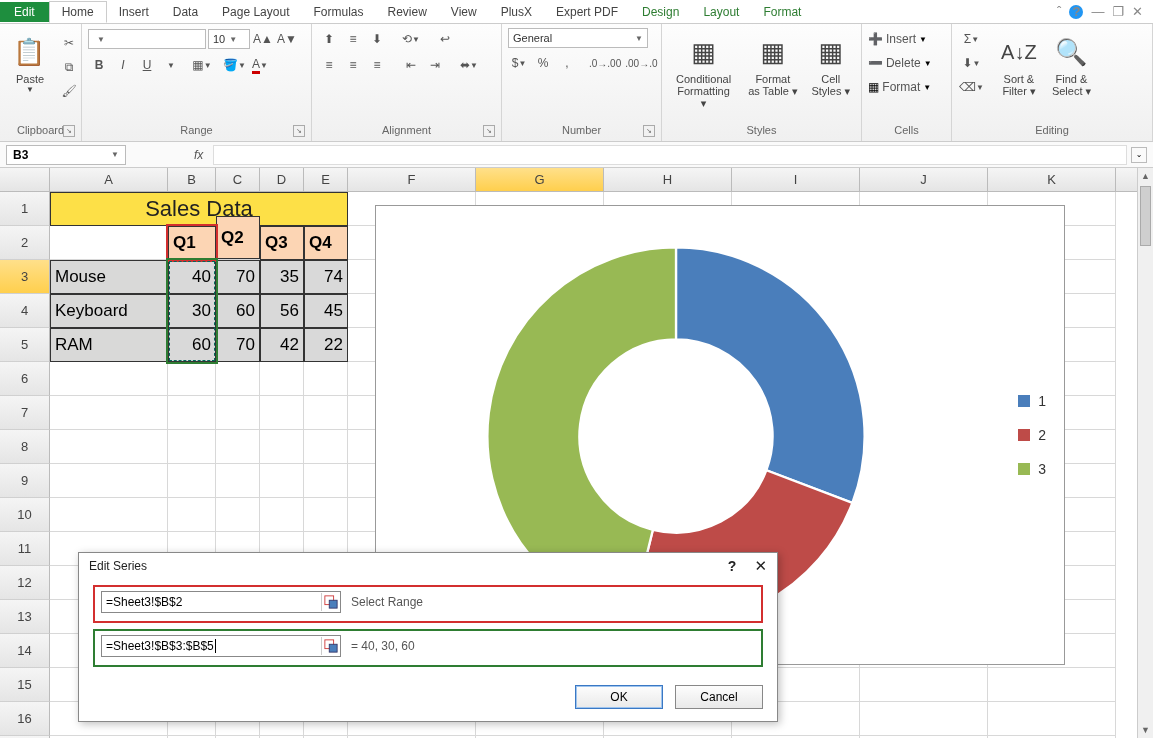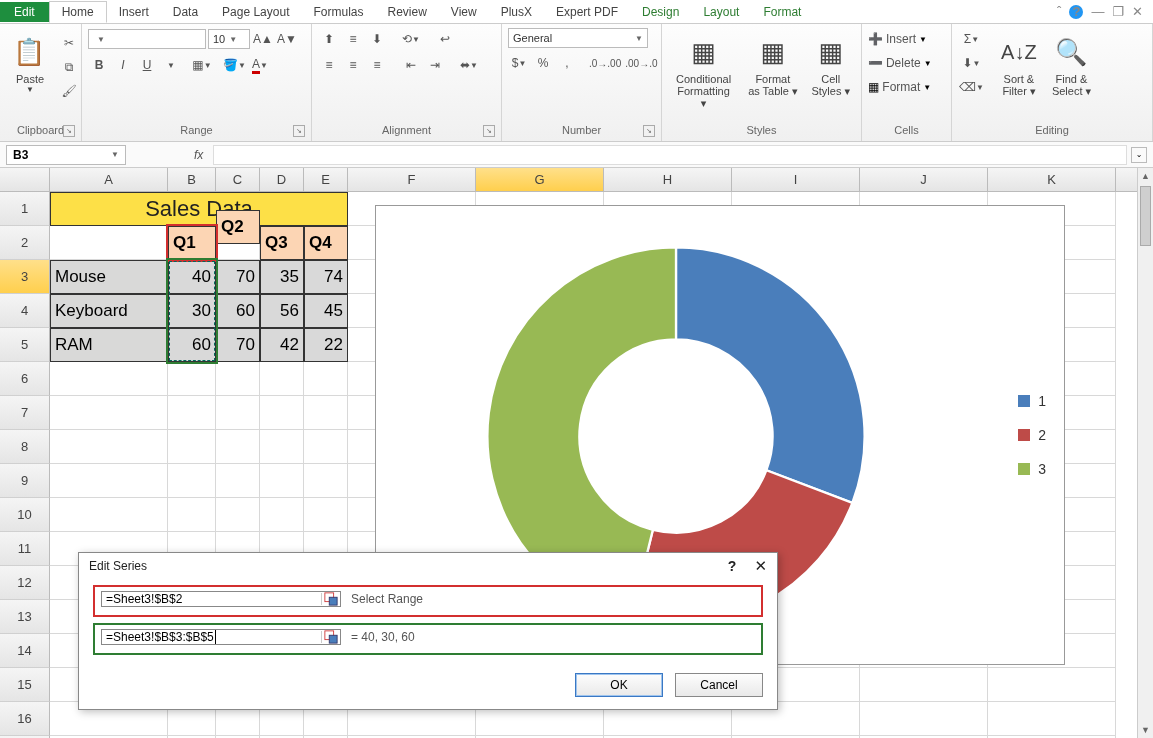--- a/index.html
+++ b/index.html
@@ -76,21 +76,21 @@
 .vscroll .arrow { height:16px; display:flex;align-items:center;justify-content:center; font-size:9px; color:#666;}
 .vscroll .thumb { position:absolute; left:2px; right:2px; top:18px; height:60px; background:#cfcfcf; border:1px solid #aaa;}
 
 
 .dlg { position:absolute; background:#fff; border:1px solid #888; box-shadow:2px 2px 8px rgba(0,0,0,.25);}
 .dlg-title { height:26px; display:flex; align-items:center; padding:0 10px; font-size:12px; color:#222;}
 .dlg-title .right { margin-left:auto; display:flex; gap:18px; align-items:center;}
 .dlg-body { padding:6px 14px 10px;}
 .dlg-label { font-size:12px; color:#222; margin:6px 0 2px;}
 .dlg-row { display:flex; align-items:center; gap:10px;}
-.dlg-input { flex:0 0 240px; height:16px; border:1px solid #888; padding:0 4px; font-size:12px; display:flex; align-items:flex-end; position:relative;}
+.dlg-input { flex:0 0 240px; height:22px; border:1px solid #888; padding:0 4px; font-size:12px; display:flex; align-items:center; position:relative;}
 .rangepick { position:absolute; right:1px; top:1px; bottom:1px; width:18px; border-left:1px solid #ccc; display:flex;align-items:center;justify-content:center;}
 .rangepick svg { width:14px; height:14px; }
 .hint { font-size:12px; color:#555;}
 .field-box-red { border:2px solid #d32f2f; padding:4px 6px 8px;}
 .field-box-green { border:2px solid #2e7d32; padding:4px 6px 8px; margin-top:6px;}
 .dlg-buttons { display:flex; gap:12px; justify-content:flex-end; padding:8px 14px 12px;}
 .dlg-btn { width:88px; height:24px; border:1px solid #888; background:linear-gradient(#fdfdfd,#e9e9e9); font-size:12px;}
 .dlg-btn.default{ border:1px solid #3a78c4; box-shadow:0 0 0 1px #9ec4ee inset;}
 .underline-mnemonic { text-decoration: underline; }
 </style>
@@ -522,21 +522,21 @@
         <div class="cell" style="left: 210px; top: 544px; width: 44px; height: 34px;"></div>
         <div class="cell" style="left: 254px; top: 544px; width: 44px; height: 34px;"></div>
         <div class="cell" style="left: 298px; top: 544px; width: 128px; height: 34px;"></div>
         <div class="cell" style="left: 426px; top: 544px; width: 128px; height: 34px;"></div>
         <div class="cell" style="left: 554px; top: 544px; width: 128px; height: 34px;"></div>
         <div class="cell" style="left: 682px; top: 544px; width: 128px; height: 34px;"></div>
         <div class="cell" style="left: 810px; top: 544px; width: 128px; height: 34px;"></div>
         <div class="cell" style="left: 938px; top: 544px; width: 128px; height: 34px;"></div>
         <div class="cell title-cell" style="left: 0px; top: 0px; width: 298px; height: 34px;">Sales Data</div>
         <div class="cell hdr-cell" style="left: 118px; top: 34px; width: 48px; height: 34px;">Q1</div>
-        <div class="cell hdr-cell" style="left: 166px; top: 18px; width: 44px; height: 34px;">Q2</div>
+        <div class="cell hdr-cell" style="left: 166px; top: 24px; width: 44px; height: 43px;">Q2</div>
         <div class="cell hdr-cell" style="left: 210px; top: 34px; width: 44px; height: 34px;">Q3</div>
         <div class="cell hdr-cell" style="left: 254px; top: 34px; width: 44px; height: 34px;">Q4</div>
         <div class="cell item-cell" style="left: 0px; top: 68px; width: 118px; height: 34px;">Mouse</div>
         <div class="cell data-cell" style="left: 118px; top: 68px; width: 48px; height: 34px;">40</div>
         <div class="cell data-cell" style="left: 166px; top: 68px; width: 44px; height: 34px;">70</div>
         <div class="cell data-cell" style="left: 210px; top: 68px; width: 44px; height: 34px;">35</div>
         <div class="cell data-cell" style="left: 254px; top: 68px; width: 44px; height: 34px;">74</div>
         <div class="cell item-cell" style="left: 0px; top: 102px; width: 118px; height: 34px;">Keyboard</div>
         <div class="cell data-cell" style="left: 118px; top: 102px; width: 48px; height: 34px;">30</div>
         <div class="cell data-cell" style="left: 166px; top: 102px; width: 44px; height: 34px;">60</div>

